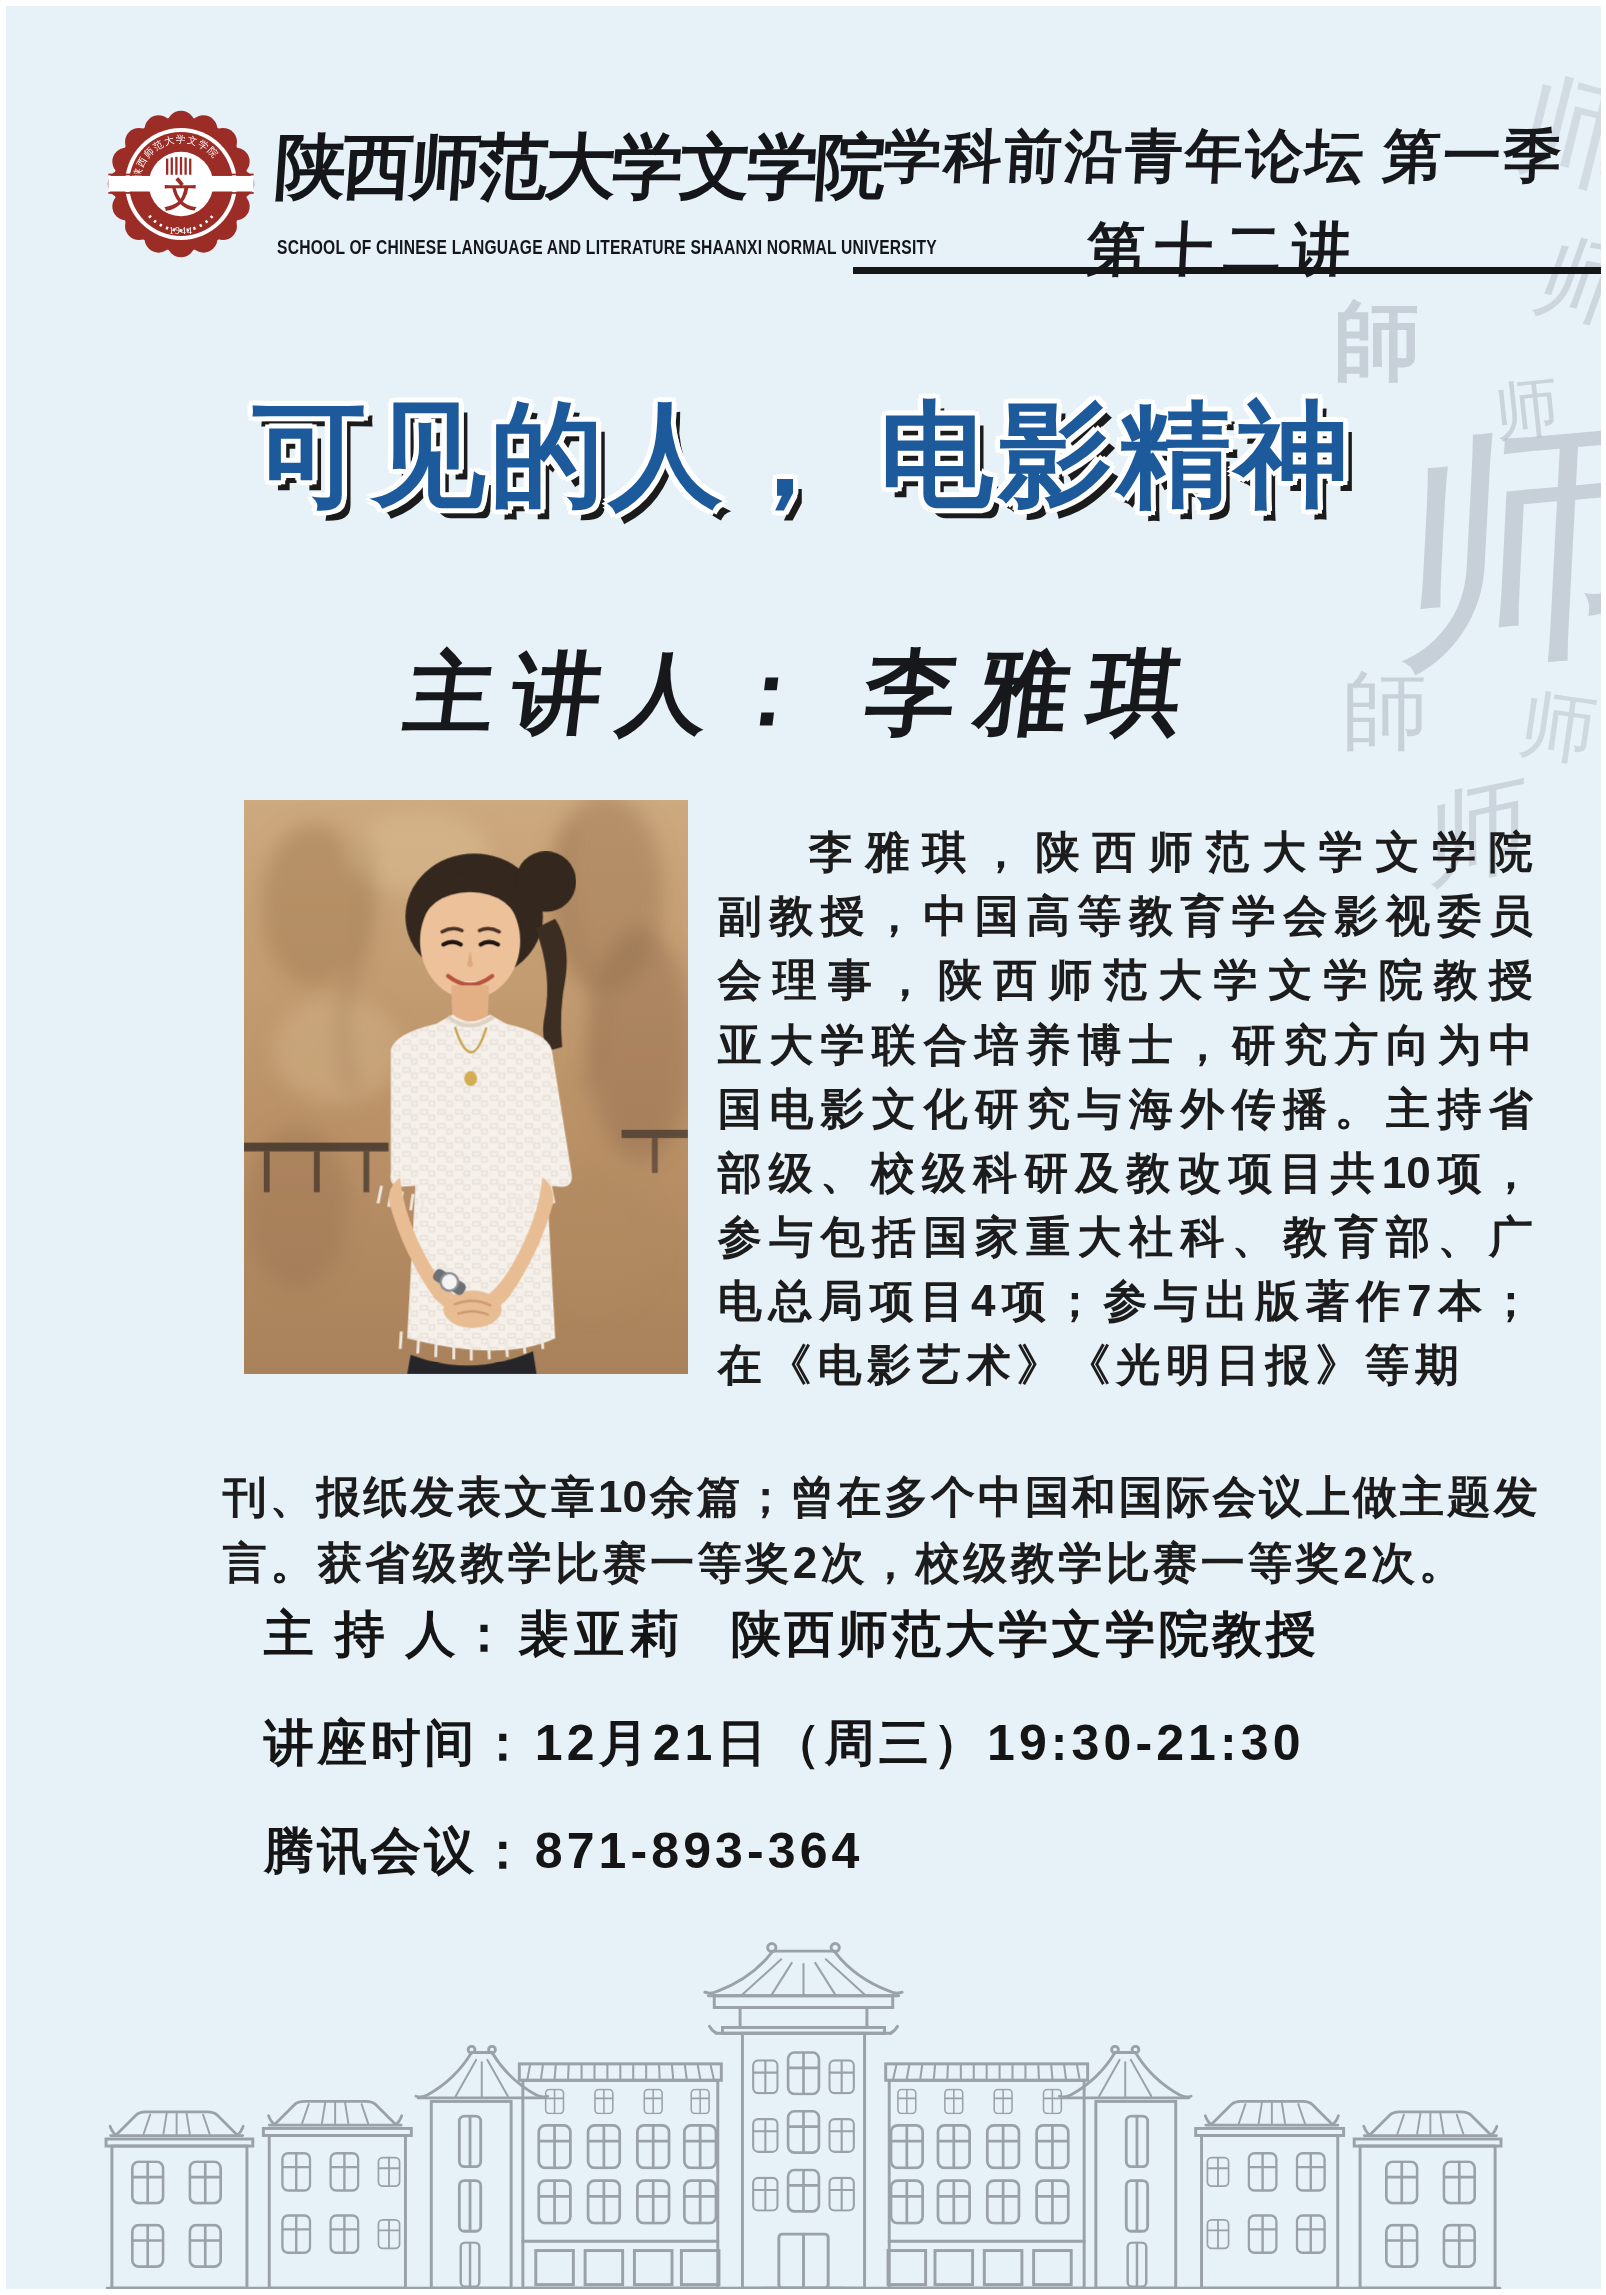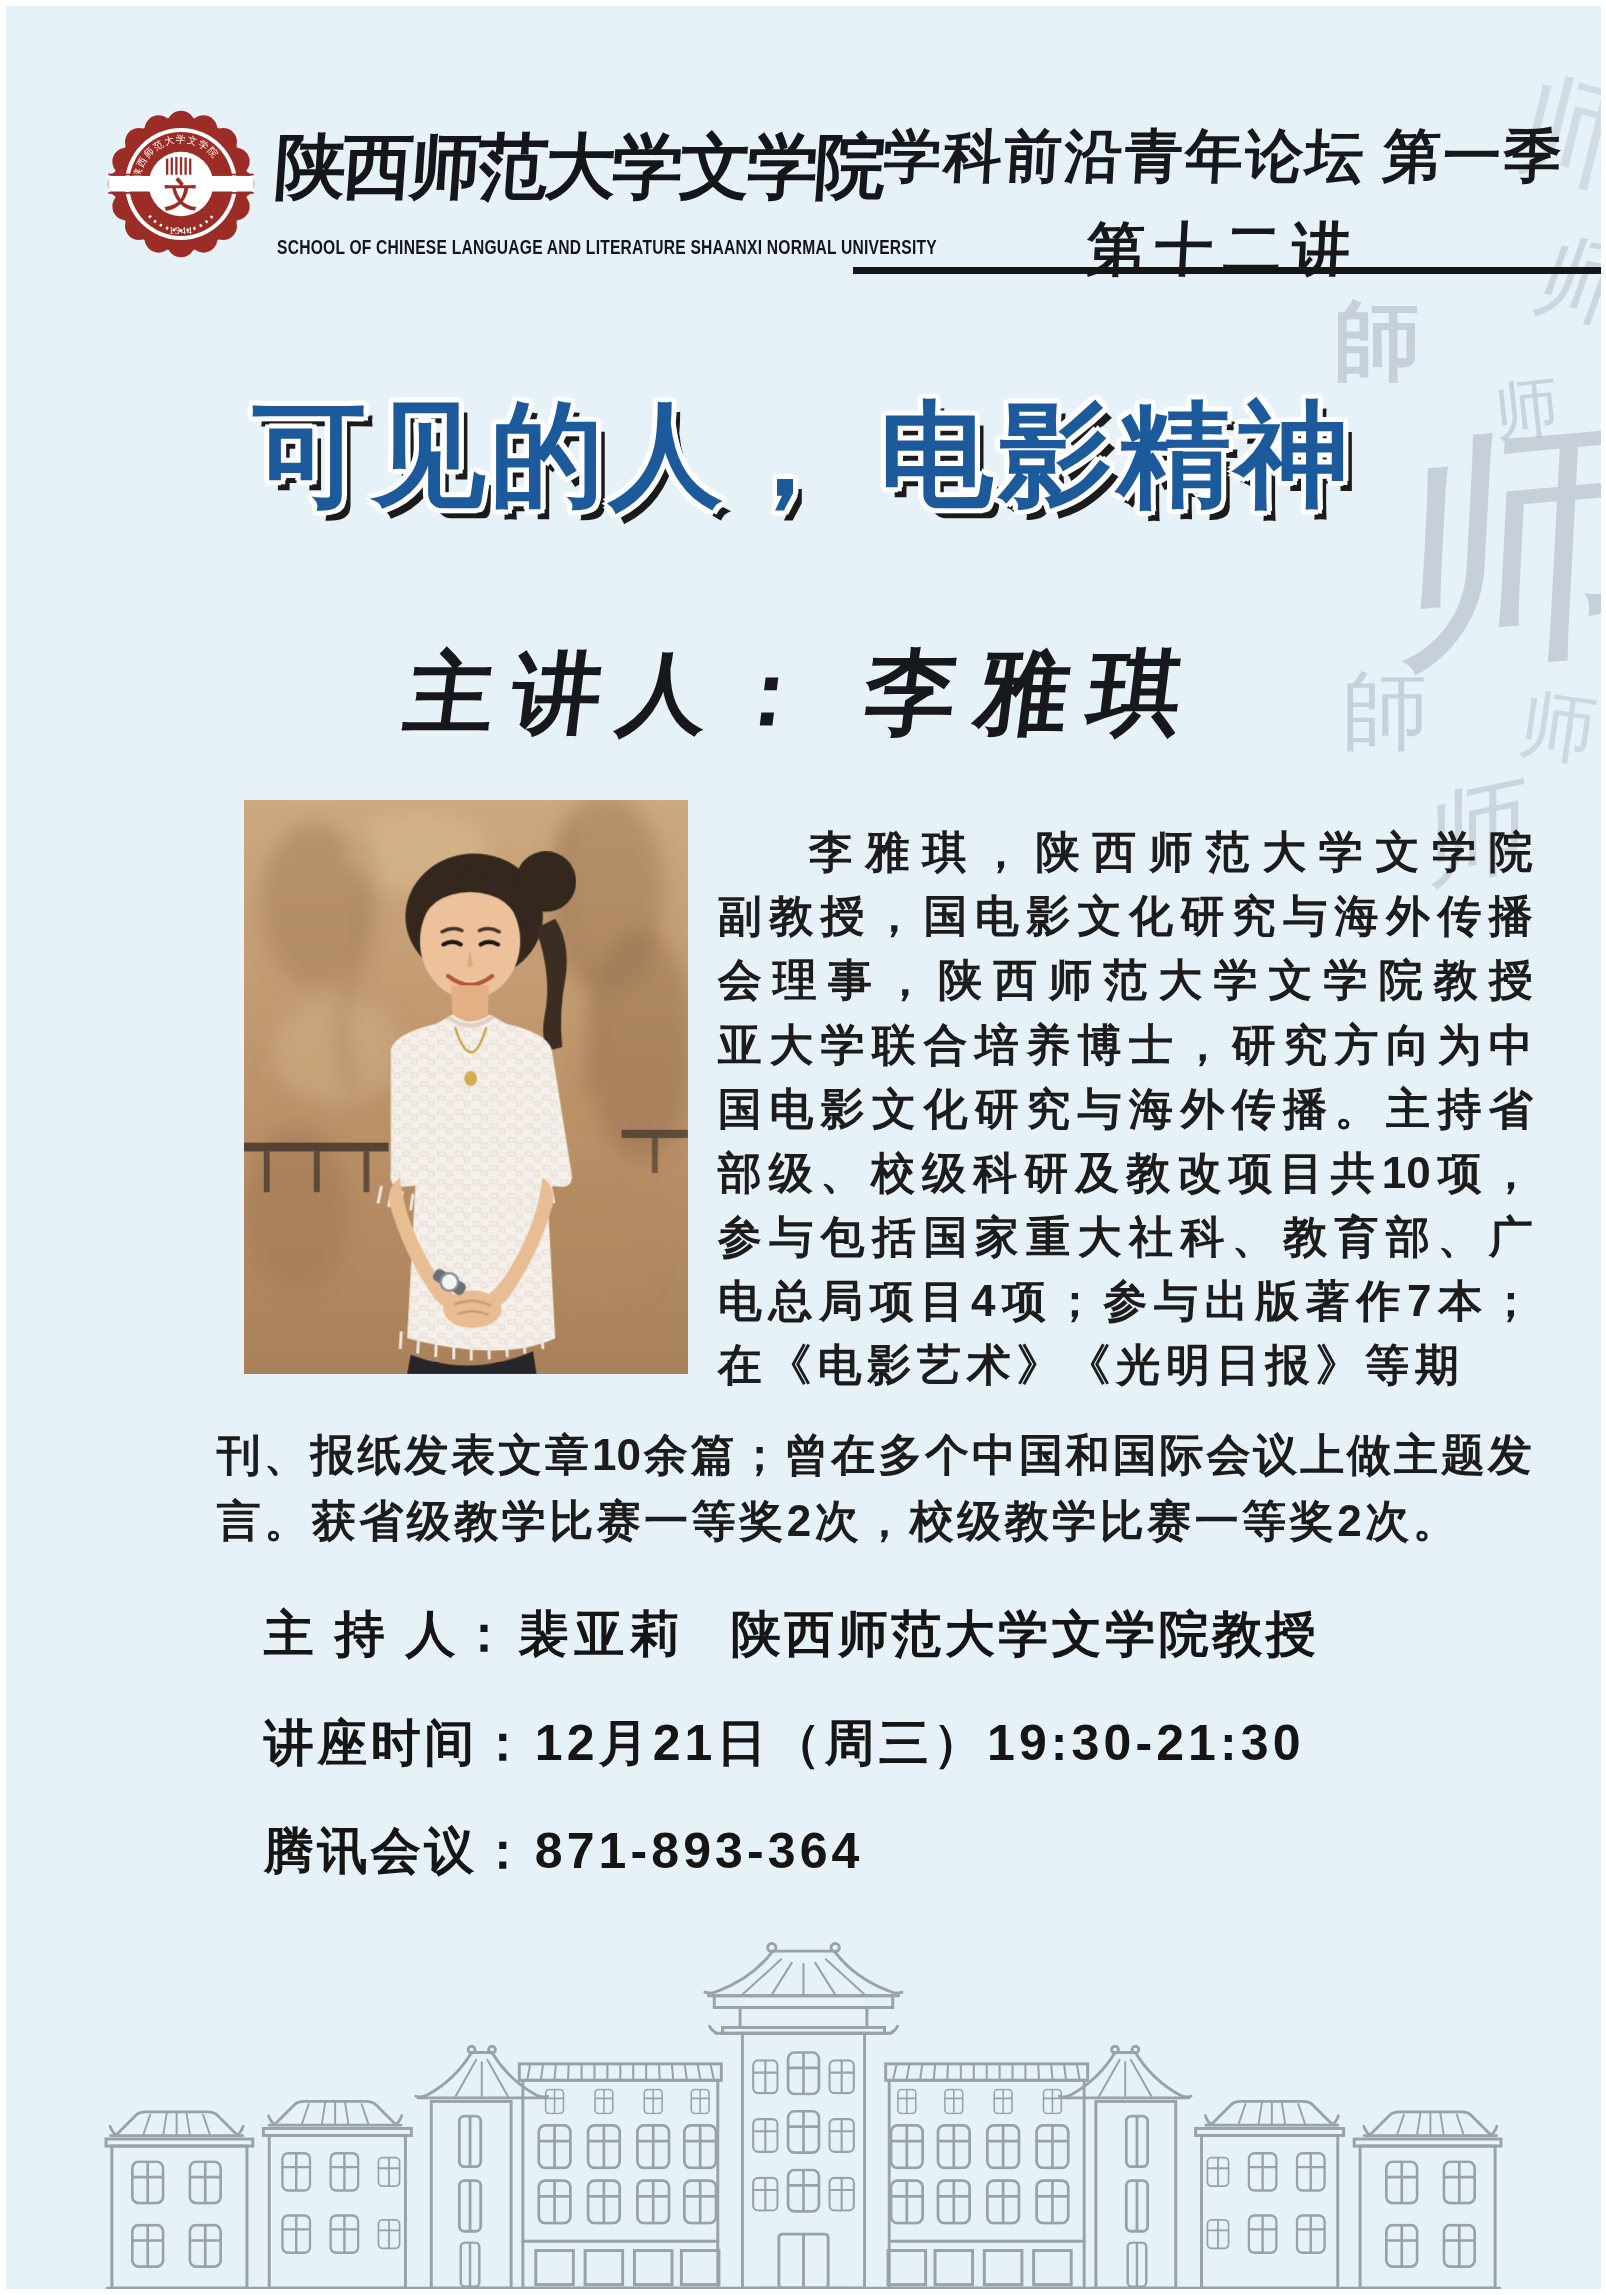--- a/index.html
+++ b/index.html
@@ -21,21 +21,21 @@
 
   
   .speaker-line{left:0;top:625px;width:1595px;text-align:center;color:#17181c;font-family:"Liberation Serif",serif;font-weight:900;white-space:nowrap;}
   .speaker-line .lab{font-size:89px;letter-spacing:17.5px;transform:skewX(-7deg);display:inline-block;}
   .speaker-line .nam{font-size:92px;letter-spacing:20px;transform:skewX(-7deg);display:inline-block;margin-left:33px;}
 
   
   .bio-line{color:#1c1c1c;font-size:44px;font-weight:600;line-height:61px;white-space:nowrap;}
   .bio-col{left:712px;width:815px;text-align:justify;text-align-last:justify;white-space:normal;}
   .bio-col.noj{text-align:right;text-align-last:left;letter-spacing:5.8px;}
-  .bio-full{left:211px;width:1315px;text-align:justify;text-align-last:justify;white-space:normal;}
+  .bio-full{left:217px;width:1315px;text-align:justify;text-align-last:justify;white-space:normal;margin-top:42px;}
   .bio-full.noj{text-align:left;text-align-last:left;letter-spacing:3.5px;}
   .indent{text-indent:91px;}
 
   
   .detail{left:258px;color:#151515;font-size:50px;font-weight:700;white-space:nowrap;text-align:right;}
   .detail .lab{letter-spacing:3.5px;}
   .detail .name{font-weight:900;letter-spacing:5.8px;margin-left:5.8px;}
   .detail .aff{margin-left:45px;letter-spacing:3.5px;}
   .detail .val{letter-spacing:4.1px;margin-left:3.5px;}
 
@@ -201,21 +201,21 @@
         <path d="M420,930 l1,30"></path>
           <path d="M450,926 l2,30"></path>
           <path d="M480,920 l2,30"></path>
           <path d="M510,912 l3,30"></path>
       </g>
       <path d="M286,952 q104,40 210,-6 l6,39 l-222,0 Z" fill="#26262a"></path>
     </g>
   </svg>
 
   <div class="abs bio-line bio-col indent" style="top:815px;">李雅琪，陕西师范大学文学院</div>
-  <div class="abs bio-line bio-col" style="top:879px;">副教授，国电影文化研究与海外传播</div>
+  <div class="abs bio-line bio-col" style="top:879px;">副教授，中国高等教育学会影视委员</div>
   <div class="abs bio-line bio-col" style="top:943px;">会理事，陕西师范大学文学院教授</div>
   <div class="abs bio-line bio-col" style="top:1008px;">亚大学联合培养博士，研究方向为中</div>
   <div class="abs bio-line bio-col" style="top:1072px;">国电影文化研究与海外传播。主持省</div>
   <div class="abs bio-line bio-col" style="top:1136px;">部级、校级科研及教改项目共10项，</div>
   <div class="abs bio-line bio-col" style="top:1200px;">参与包括国家重大社科、教育部、广</div>
   <div class="abs bio-line bio-col" style="top:1264px;">电总局项目4项；参与出版著作7本；</div>
   <div class="abs bio-line bio-col noj" style="top:1328px;">在《电影艺术》《光明日报》等期</div>
 
   <div class="abs bio-line bio-full" style="top:1418px;">刊、报纸发表文章10余篇；曾在多个中国和国际会议上做主题发</div>
   <div class="abs bio-line bio-full noj" style="top:1484px;">言。获省级教学比赛一等奖2次，校级教学比赛一等奖2次。</div>

